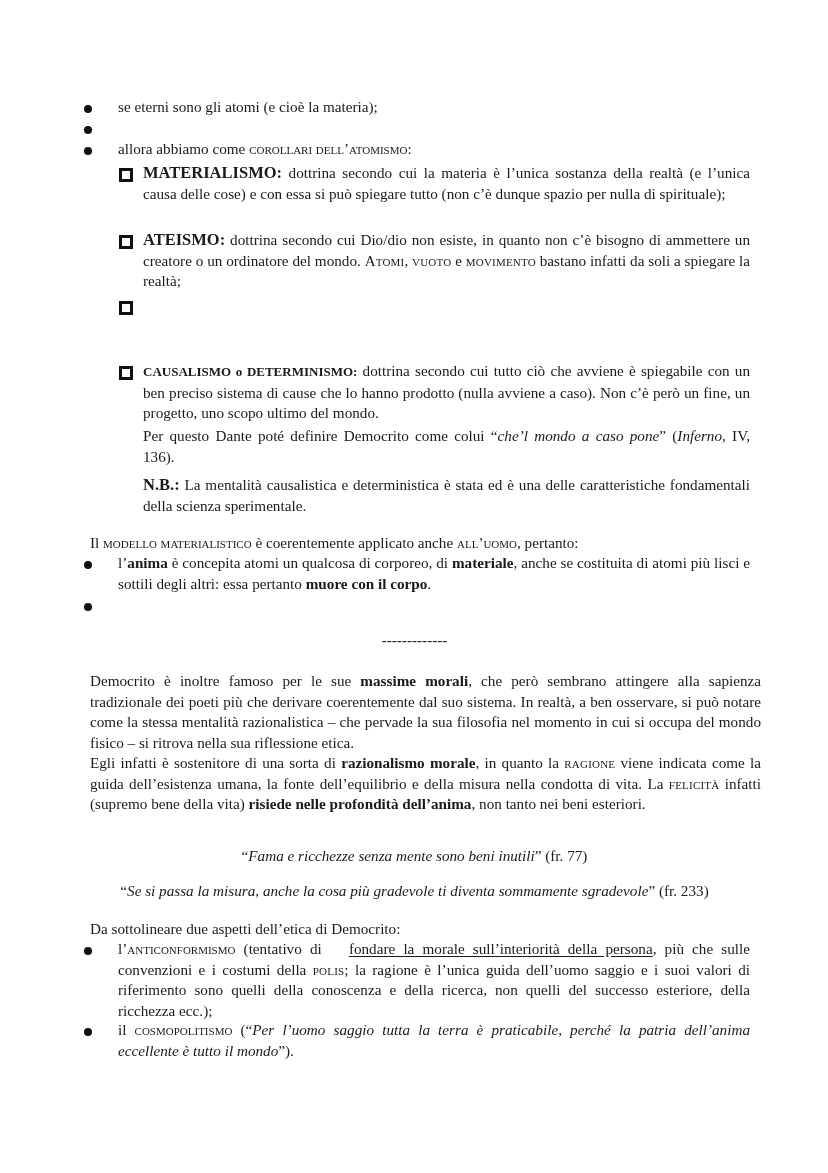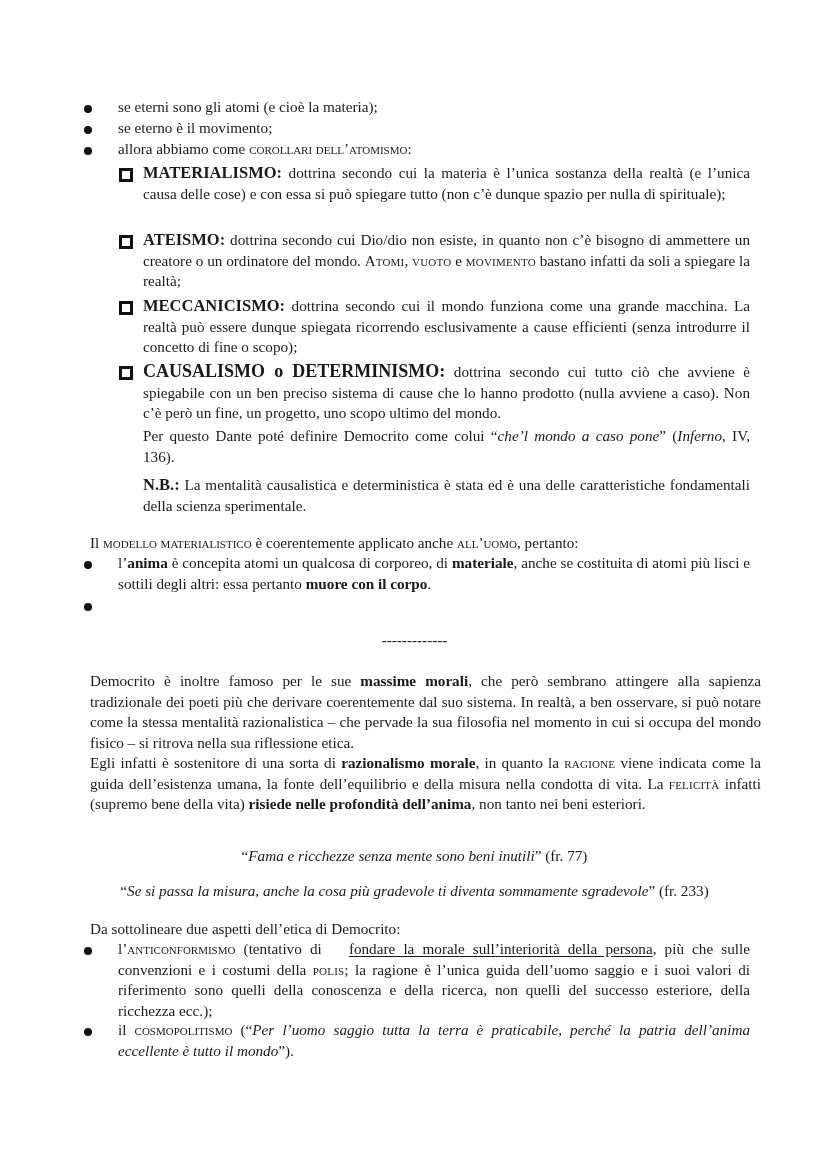--- a/index.html
+++ b/index.html
@@ -25,36 +25,34 @@
 </style>
 </head>
 <body>
 
 <div class="page">
 
   <span class="bullet" style="top:99px"></span>
   <div class="item-text" style="top:97px">se eterni sono gli atomi (e cioè la materia);</div>
 
   <span class="bullet" style="top:120px"></span>
-  <div class="item-text" style="top:118px">se eterno è il movimento;</div>
 
   <span class="bullet" style="top:141px"></span>
   <div class="item-text" style="top:139px"><span>allora abbiamo come </span><span class="scb">corollari dell’atomismo</span><span>:</span></div>
 
   <span class="sq" style="top:168px"></span>
   <div class="sub-text just" style="top:163px"><b style="font-size:16.5px">MATERIALISMO:</b><span> dottrina secondo cui la materia è l’unica sostanza della realtà (e l’unica causa delle cose) e con essa si può spiegare tutto (non c’è dunque spazio per nulla di spirituale);</span></div>
 
   <span class="sq" style="top:235px"></span>
   <div class="sub-text just" style="top:230px"><b style="font-size:16.5px">ATEISMO:</b><span> dottrina secondo cui Dio/dio non esiste, in quanto non c’è bisogno di ammettere un creatore o un ordinatore del mondo. </span><span class="sc" style="text-transform:none">Atomi</span><span>, </span><span class="sc">vuoto</span><span> e </span><span class="sc">movimento</span><span> bastano infatti da soli a spiegare la realtà;</span></div>
 
   <span class="sq" style="top:301px"></span>
-  <div class="sub-text just" style="top:296px"><b style="font-size:16.5px">MECCANICISMO:</b><span> dottrina secondo cui il mondo funziona come una grande macchina. La realtà può essere dunque spiegata ricorrendo esclusivamente a cause efficienti (senza introdurre il concetto di fine o scopo);</span></div>
 
   <span class="sq" style="top:366px"></span>
-  <div class="sub-text just" style="top:361px"><b style="font-size:18px">CAUSALISMO o DETERMINISMO:</b><span> dottrina secondo cui tutto ciò che avviene è spiegabile con un ben preciso sistema di cause che lo hanno prodotto (nulla avviene a caso). Non c’è però un fine, un progetto, uno scopo ultimo del mondo.</span></div>
+  <div class="sub-text just" style="top:361px"><b style="font-size:13px">CAUSALISMO o DETERMINISMO:</b><span> dottrina secondo cui tutto ciò che avviene è spiegabile con un ben preciso sistema di cause che lo hanno prodotto (nulla avviene a caso). Non c’è però un fine, un progetto, uno scopo ultimo del mondo.</span></div>
 
   <div class="sub-text just" style="top:426px"><span>Per questo Dante poté definire Democrito come colui “</span><i>che’l mondo a caso pone</i><span>” (</span><i>Inferno</i><span>, IV, 136).</span></div>
 
   <div class="sub-text just" style="top:475px"><b style="font-size:16.5px">N.B.:</b><span> La mentalità causalistica e deterministica è stata ed è una delle caratteristiche fondamentali della scienza sperimentale.</span></div>
 
   <div class="full" style="top:533px"><span>Il </span><span class="scb">modello materialistico</span><span> è coerentemente applicato anche </span><span class="scb">all’uomo</span><span>, pertanto:</span></div>
 
   <span class="bullet" style="top:555px"></span>
   <div class="item-text just" style="top:553px"><span>l’</span><b>anima</b><span> è concepita atomi un qualcosa di corporeo, di </span><b>materiale</b><span>, anche se costituita di atomi più lisci e sottili degli altri: essa pertanto </span><b>muore con il corpo</b><span>.</span></div>
 

